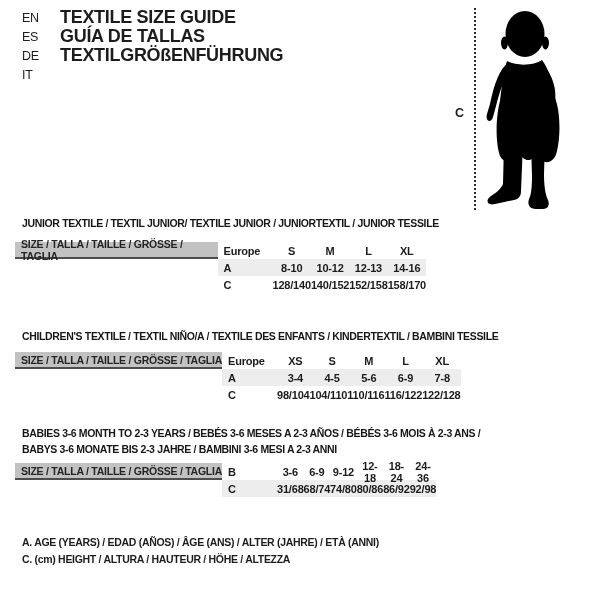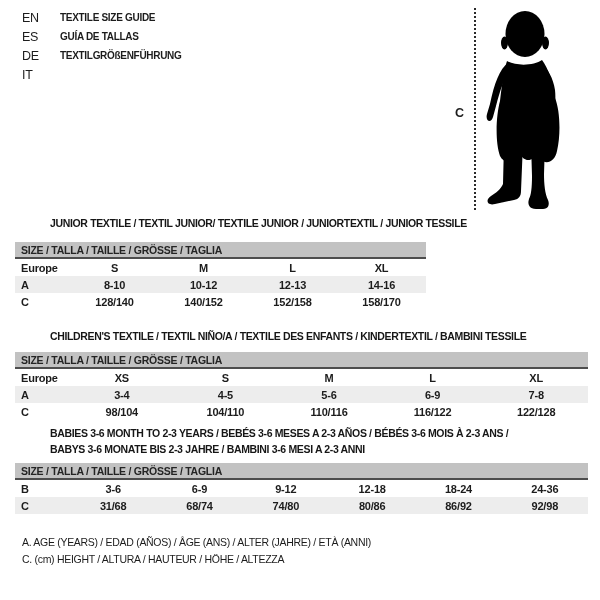--- a/index.html
+++ b/index.html
@@ -7,48 +7,48 @@
     width:600px;height:600px;position:relative;overflow:hidden;
     background:#ffffff;color:#1c1c1c;
     font-family:"Liberation Sans", sans-serif;
   }
   .abs{position:absolute}
 
   
   .lang-list{left:22px;top:8px}
   .lang-row{display:flex;height:19px;align-items:center}
   .lang-code{width:38px;font-weight:400;font-size:12.5px;letter-spacing:-0.3px}
-  .lang-title{font-weight:700;font-size:10px;letter-spacing:-0.3px;white-space:nowrap}
+  .lang-title{font-weight:700;font-size:18px;letter-spacing:-0.3px;white-space:nowrap}
 
   
   .fig-line{left:474px;top:8px;height:202px;width:0;border-left:2px dotted #2a2a2a}
   .fig-c{left:455px;top:106px;font-size:12.5px;font-weight:700}
   .baby{left:484px;top:8px}
 
   
   .sec-heading{
     left:22px;font-size:10.5px;font-weight:700;letter-spacing:-0.35px;
-    white-space:nowrap;color:#161616;margin-left:28px;
+    white-space:nowrap;color:#161616;
   }
-  .size-table{left:15px;display:flex;flex-direction:column}
+  .size-table{left:15px;display:flex;flex-direction:row}
   .w-narrow{width:411px}
   .w-wide{width:573px}
   .size-bar{
     height:15px;background:#c2c2c2;border-bottom:2px solid #4d4d4d;
     display:flex;align-items:center;padding-left:6px;
     font-size:10.5px;font-weight:700;letter-spacing:-0.25px;color:#242424;
   }
   .trow{display:flex;height:17px;align-items:center;font-size:11px;font-weight:700;letter-spacing:-0.2px}
   .trow.alt{background:#ededed}
   .tlabel{width:55px;padding-left:6px;box-sizing:border-box}
   .tcell{flex:1;text-align:center}
 
   
   .legend{left:22px;top:536px}
-  .legend-line{height:17px;font-size:10.5px;font-weight:400;letter-spacing:-0.3px;white-space:nowrap}
+  .legend-line{height:17px;font-size:10.5px;font-weight:700;letter-spacing:-0.3px;white-space:nowrap}
 </style>
 </head>
 <body>
 
 <div class="abs lang-list">
     <div class="lang-row">
       <span class="lang-code">EN</span>
       <span class="lang-title">TEXTILE SIZE GUIDE</span>
     </div>
     <div class="lang-row">

